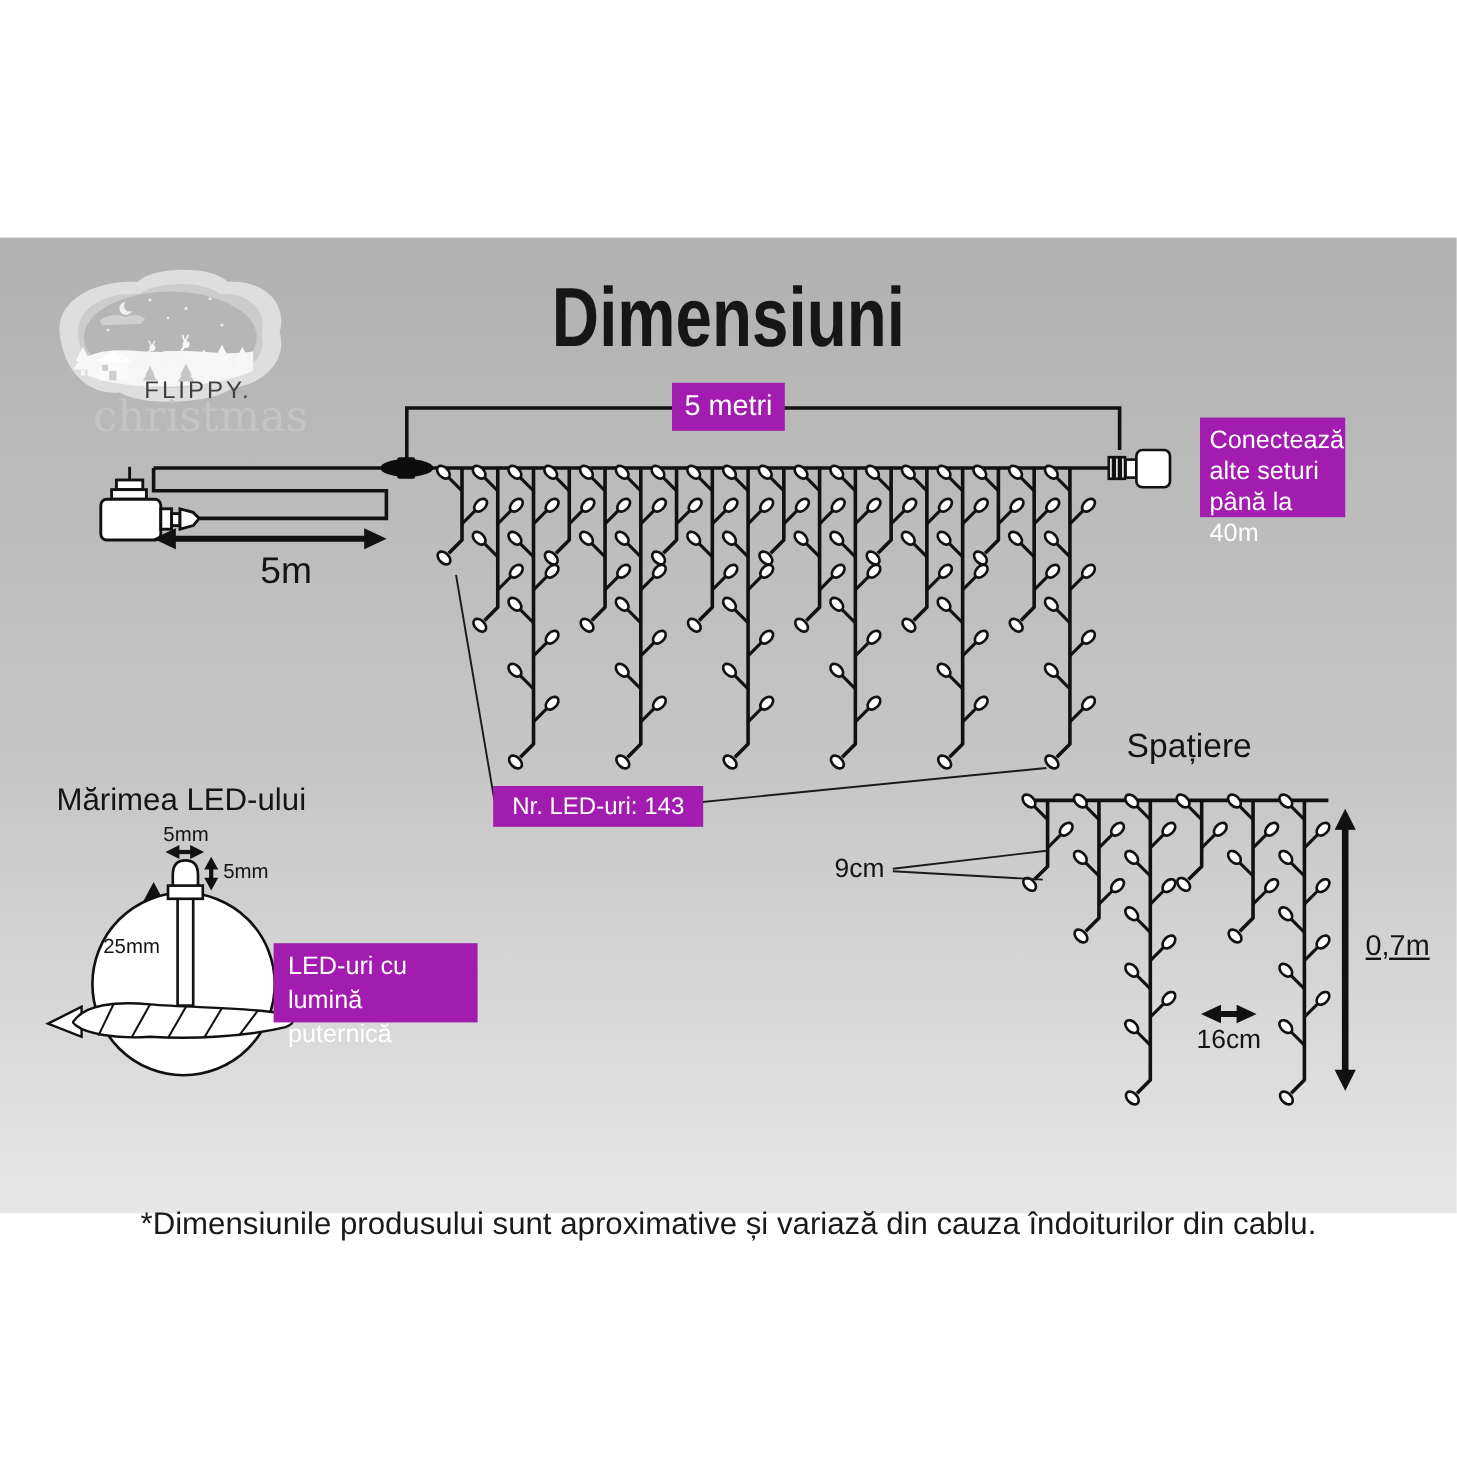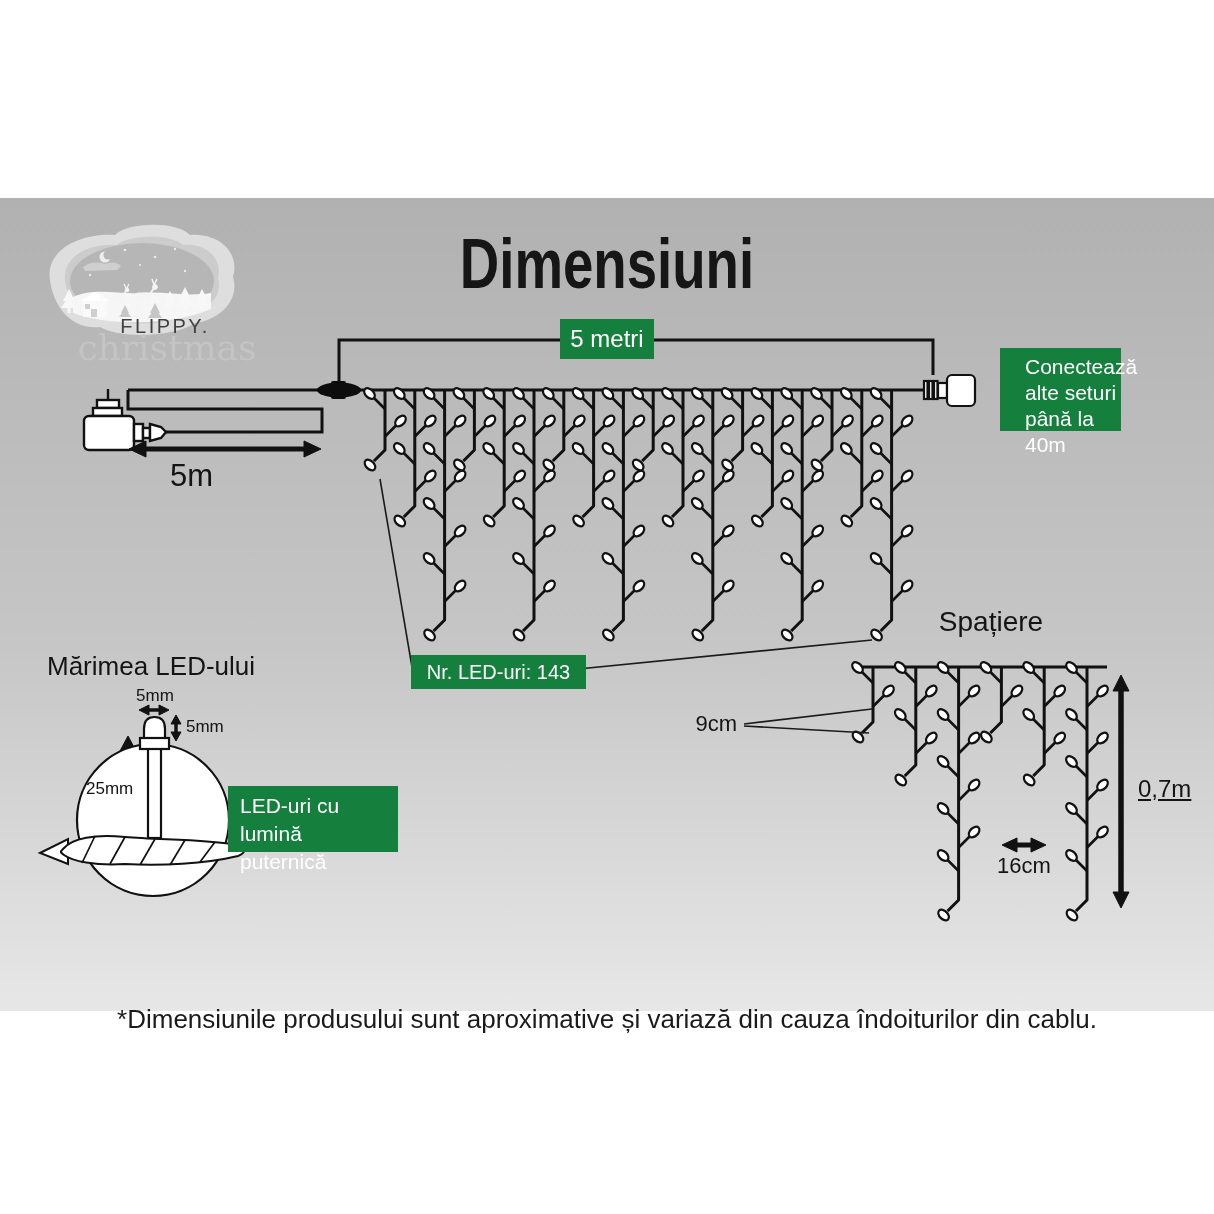--- a/index.html
+++ b/index.html
@@ -2,32 +2,32 @@
 <html><head>
 <meta charset="utf-8">
 <style>
   html,body{margin:0;padding:0;}
   body{width:1214px;height:1214px;position:relative;background:#ffffff;overflow:hidden;
        font-family:"Liberation Sans","DejaVu Sans",sans-serif;color:#141414;}
   .panel{position:absolute;left:0;top:198px;width:1214px;height:813px;
          background:linear-gradient(180deg,#b1b1b1 0%,#c6c6c6 55%,#e7e7e7 100%);}
   svg.overlay{position:absolute;left:0;top:0;width:1214px;height:1214px;}
   .lbl{position:absolute;white-space:nowrap;color:#141414;}
-  .blackbox{position:absolute;background:#15803d;color:#ffffff;}
+  .blackbox{position:absolute;background:#a21caf;color:#ffffff;}
   .center{display:flex;align-items:center;justify-content:center;}
   #title{left:0;right:0;top:224px;text-align:center;font-size:70px;font-weight:bold;
          transform:scaleX(.78);transform-origin:50% 0;letter-spacing:0px;color:#161616;}
   #logo-brand{left:100px;width:130px;top:315px;text-align:center;font-size:20px;
               letter-spacing:2.5px;color:#404040;}
   #logo-script{left:60px;width:214px;top:327px;text-align:center;font-size:36px;
                font-family:"DejaVu Serif","Liberation Serif",serif;color:#c4c4c4;}
   #box-total{left:560px;top:319px;width:94px;height:40px;font-size:24px;}
   #box-connect{left:1000px;top:348px;width:121px;height:83px;font-size:21px;
-               line-height:26px;padding:6px 0 0 25px;box-sizing:border-box;}
-  #lbl-5m{left:170px;top:458px;width:90px;text-align:left;font-size:31px;}
+               line-height:26px;padding:6px 0 0 8px;box-sizing:border-box;}
+  #lbl-5m{left:170px;top:458px;width:90px;text-align:right;font-size:31px;}
   #box-ledcount{left:411px;top:655px;width:175px;height:34px;font-size:20px;}
   #lbl-spatiere{left:896px;top:606px;width:190px;text-align:center;font-size:28px;}
   #lbl-marimea{left:47px;top:651px;font-size:26px;}
   #lbl-9cm{left:655px;top:711px;width:82px;text-align:right;font-size:22px;}
   #lbl-16cm{left:984px;top:853px;width:80px;text-align:center;font-size:22px;}
   #lbl-07m{left:1138px;top:775px;font-size:24px;text-decoration:underline;}
   #lbl-5mm-top{left:125px;top:686px;width:60px;text-align:center;font-size:17px;}
   #lbl-5mm-right{left:186px;top:717px;font-size:17px;}
   #lbl-25mm{left:86px;top:779px;font-size:17px;}
   #box-ledinfo{left:228px;top:786px;width:170px;height:66px;font-size:21px;

